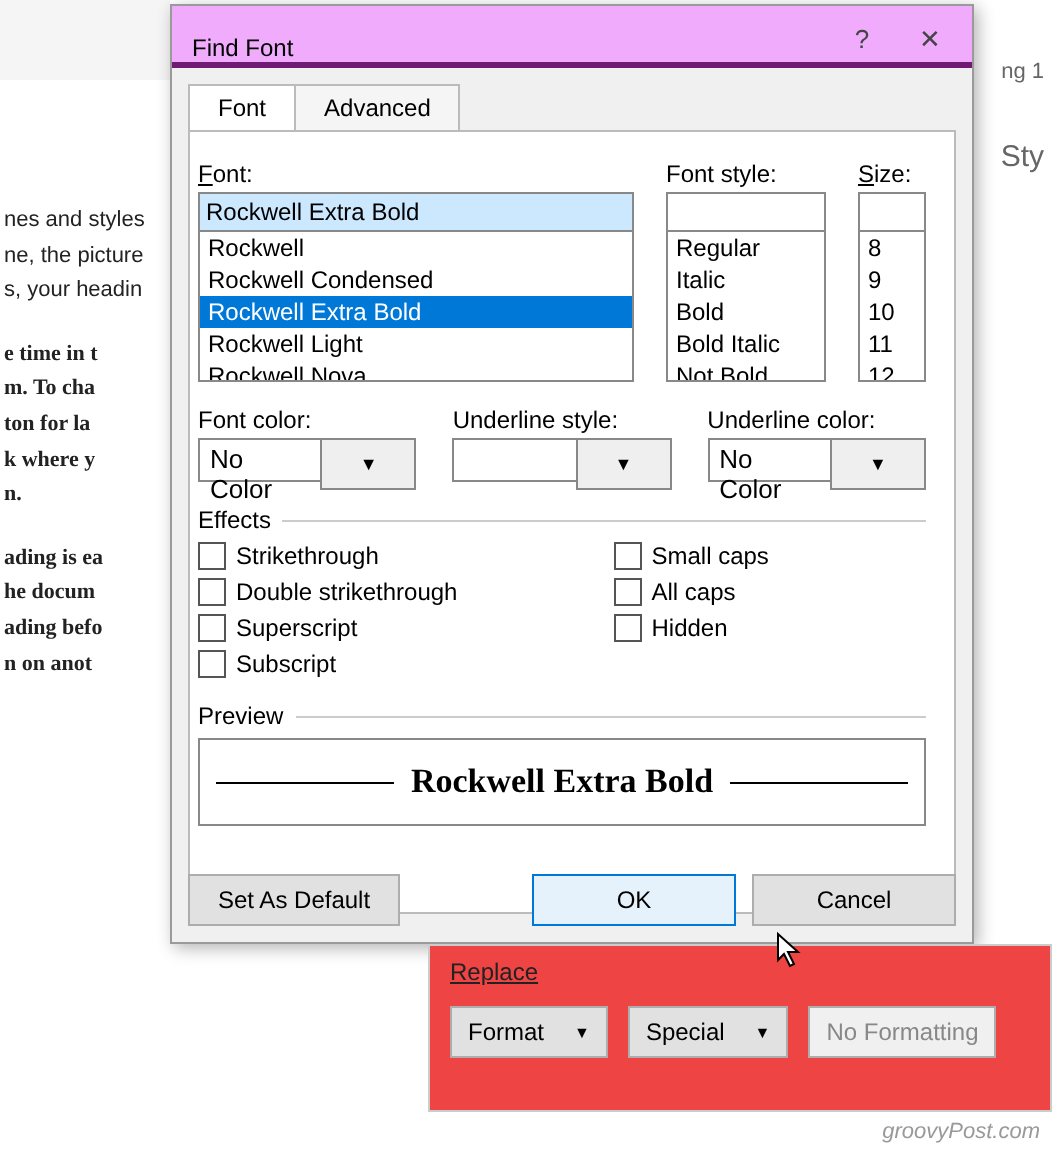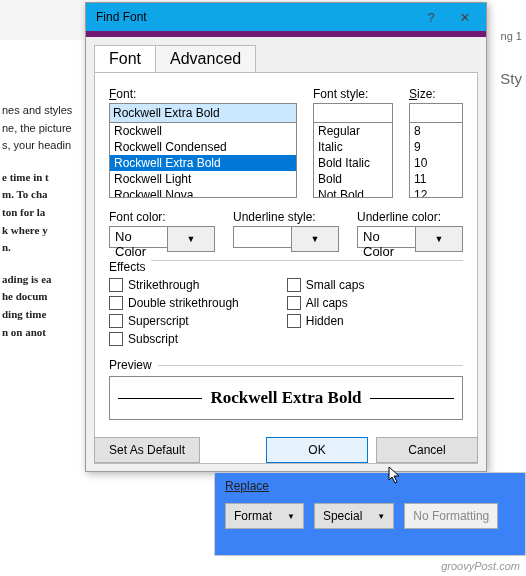--- a/index.html
+++ b/index.html
@@ -2,57 +2,57 @@
 <html><head>
 <meta charset="utf-8">
 <style>
 html,body{margin:0;padding:0;font-family:"Segoe UI",Tahoma,sans-serif;font-size:12px;color:#000;background:#fff;overflow:hidden}
 .stage{position:relative;width:526px;height:576px;background:#f5f5f5}
 .doc-bg{position:absolute;left:0;top:0;width:526px;height:576px;background:#fff}
 .doc-text{position:absolute;left:2px;top:102px;width:80px;line-height:1.6;font-size:11px;color:#222}
 .doc-text p{margin:0 0 14px 0;white-space:nowrap}
 .doc-text .bold{font-weight:900;font-family:Georgia,serif}
 .dialog{position:absolute;left:85px;top:2px;width:400px;height:468px;background:#f0f0f0;border:1px solid #9a9a9a;box-shadow:2px 2px 8px rgba(0,0,0,.3)}
-.titlebar{height:28px;display:flex;align-items:center;padding:0 4px 0 10px;background:#0ea5e9;border-bottom:6px solid #701a75}
+.titlebar{height:28px;display:flex;align-items:flex-end;padding:0 4px 0 10px;background:#f0abfc;border-bottom:3px solid #701a75}
 .titlebar .title{flex:1;font-size:12px}
 .titlebar .tb-btn{width:34px;height:24px;display:flex;align-items:center;justify-content:center;font-family:Arial;font-size:13px;color:#444}
 .tabs{display:flex;margin:8px 8px 0 8px}
-.tab{padding:4px 14px;border:1px solid #bbb;border-bottom:none;background:#f5f5f5;font-size:16px;margin-right:-1px}
+.tab{padding:4px 14px;border:1px solid #bbb;border-bottom:none;background:#f5f5f5;font-size:12px;margin-right:-1px}
 .tab.active{background:#fff;font-weight:normal;position:relative;z-index:2}
-.tabpage{margin:0 8px 8px 8px;border:1px solid #bbb;background:#fff;height:392px;padding:14px 14px 8px 14px;box-sizing:border-box;position:relative}
+.tabpage{margin:0 8px 8px 8px;border:1px solid #bbb;background:#fff;height:392px;padding:14px 14px 8px 4px;box-sizing:border-box;position:relative}
 .row{display:flex;gap:16px}
 .lbl{font-size:12px;margin-bottom:2px}
 .lbl.u::first-letter{text-decoration:underline}
 .font-col{flex:1}
 .fstyle-col{width:80px}
-.size-col{width:54px}
+.size-col{width:34px}
 .textbox{width:100%;height:20px;border:1px solid #888;box-sizing:border-box;padding:1px 3px;font-size:12px}
 .textbox.sel{background:#cce8ff}
 .listbox{width:100%;height:76px;border:1px solid #888;box-sizing:border-box;overflow-y:scroll;background:#fff;margin-top:-1px}
 .listbox .item{padding:1px 4px;font-size:12px;white-space:nowrap}
 .listbox .item.sel{background:#0078d7;color:#fff}
 .row2{display:flex;gap:18px;margin-top:12px}
 .combo{display:flex;height:22px}
 .combo .val{flex:1;border:1px solid #888;border-right:none;padding:2px 5px;font-size:13px;background:#fff;box-sizing:border-box}
 .combo .btn{width:18px;border:1px solid #888;background:#efefef;display:flex;align-items:center;justify-content:center;font-size:9px}
 .group-label{font-size:12px;margin-top:12px;margin-bottom:4px}
 .fieldset-line{height:1px;background:#ccc;flex:1;margin-left:6px}
-.effects{display:flex;gap:48px;margin-top:4px}
+.effects{display:flex;gap:78px;margin-top:4px}
 .eff-col{display:flex;flex-direction:column;gap:4px}
 .chk{display:flex;align-items:center;gap:5px;font-size:12px}
 .chk .box{width:12px;height:12px;border:1px solid #555;background:#fff}
 .preview{margin-top:10px}
 .preview-box{border:1px solid #888;height:42px;display:flex;align-items:center;justify-content:center;background:#fff;padding:0 8px}
 .preview-inner{display:flex;align-items:center;width:100%;gap:8px}
 .preview-line{height:1px;background:#000;flex:1}
 .preview-text{font-weight:900;font-size:17px;font-family:Georgia,'Rockwell',serif;white-space:nowrap}
 .dlg-buttons{position:absolute;bottom:8px;left:8px;right:8px;display:flex;align-items:flex-end}
 .btn{height:24px;padding:0 14px;border:1px solid #adadad;background:#e1e1e1;font-size:12px;display:flex;align-items:center;justify-content:center;cursor:default}
 .btn.default{border:1px solid #0078d7;background:#e5f1fb}
-.replace-panel{position:absolute;left:214px;top:472px;width:290px;height:70px;background:#3b82f6;border:1px solid #ccc;padding:6px 10px}
+.replace-panel{position:absolute;left:214px;top:472px;width:290px;height:70px;background:#ef4444;border:1px solid #ccc;padding:6px 10px}
 .replace-panel .r-title{font-size:12px;text-decoration:underline;color:#222}
 .replace-panel .r-row{display:flex;gap:10px;margin-top:10px}
 .dd{display:flex;align-items:center;gap:15px;height:24px;border:1px solid #adadad;background:#e1e1e1;padding:0 8px;font-size:12px}
 .dd .car{font-size:8px}
 .ghost{color:#888;background:#f0f0f0}
 .ribbon{position:absolute;left:0;top:0;width:85px;height:40px;background:#f5f5f5}
 .cursor{position:absolute;left:388px;top:466px;font-size:18px;pointer-events:none}
 .watermark{position:absolute;right:6px;bottom:4px;font-size:11px;color:#999;font-style:italic}
 .side-label{position:absolute;right:4px;top:70px;font-size:15px;color:#666}
 .side-label2{position:absolute;right:4px;top:30px;font-size:11px;color:#666}
@@ -61,21 +61,21 @@
 <body>
 <div class="stage">
 
 <div class="doc-bg">
   <div class="ribbon"></div>
   <div class="side-label2">ng 1</div>
   <div class="side-label">Sty</div>
   <div class="doc-text">
     <p><span>nes and styles</span><br><span>ne, the picture</span><br><span>s, your headin</span></p>
     <p class="bold"><span>e time in t</span><br><span>m. To cha</span><br><span>ton for la</span><br><span>k where y</span><br><span>n.</span></p>
-    <p class="bold"><span>ading is ea</span><br><span>he docum</span><br><span>ding time</span><br><span>n on anot</span></p>
+    <p class="bold"><span>ading is ea</span><br><span>he docum</span><br><span>ading befo</span><br><span>n on anot</span></p>
   </div>
 </div>
 
 <div class="dialog">
   <div class="titlebar">
     <span class="title">Find Font</span>
     <div class="tb-btn">?</div>
     <div class="tb-btn">✕</div>
   </div>
   <div class="tabs">
@@ -95,22 +95,22 @@
           <div class="item">Rockwell Light</div>
           <div class="item">Rockwell Nova</div>
         </div>
       </div>
       <div class="fstyle-col">
         <div class="lbl">Font style:</div>
         <input class="textbox" style="">
         <div class="listbox">
           <div class="item">Regular</div>
           <div class="item">Italic</div>
+          <div class="item">Bold</div>
           <div class="item">Bold Italic</div>
-          <div class="item">Bold</div>
           <div class="item">Not Bold</div>
         </div>
       </div>
       <div class="size-col">
         <div class="lbl u">Size:</div>
         <input class="textbox" style="">
         <div class="listbox">
           <div class="item">8</div>
           <div class="item">9</div>
           <div class="item">10</div>
@@ -137,21 +137,21 @@
       </div>
       <div style="width:110px">
         <div class="lbl">Underline color:</div>
         <div class="combo">
           <div class="val">No Color</div>
           <div class="btn">▼</div>
         </div>
       </div>
     </div>
 
-    <div style="display:flex;align-items:flex-start" class="group-label">
+    <div style="display:flex;align-items:center" class="group-label">
       <span>Effects</span>
       <div class="fieldset-line"></div>
     </div>
     <div class="effects">
       <div class="eff-col">
         <label class="chk">
               <span class="box"></span>
               <span>Strikethrough</span>
             </label>
         <label class="chk">

